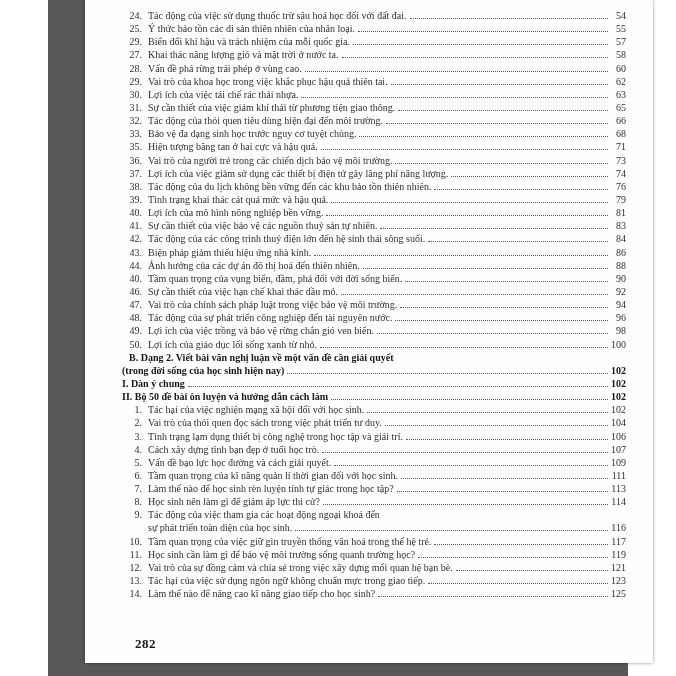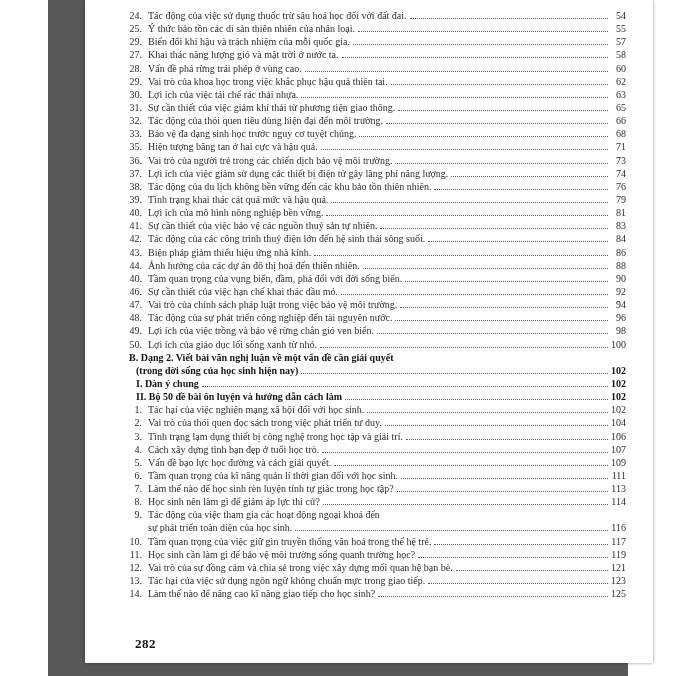--- a/index.html
+++ b/index.html
@@ -56,21 +56,21 @@
     text-align:right;
   }
   .row.cont .num{ 
   }
   .heading{
     font-weight:bold;
     color:#161616;
     margin-left:17px;
   }
   .heading .htext{flex:0 0 auto;}
-  .indent1{margin-left:24px;font-family:Liberation Serif, serif;}
+  .indent1{margin-left:10px;font-family:Liberation Serif, serif;}
   .footer-num{
     position:absolute;
     left:50px;bottom:11px;
     font-weight:bold;
     font-size:13px;
     color:#161616;
     letter-spacing:.5px;
   }
 </style>
 </head>

